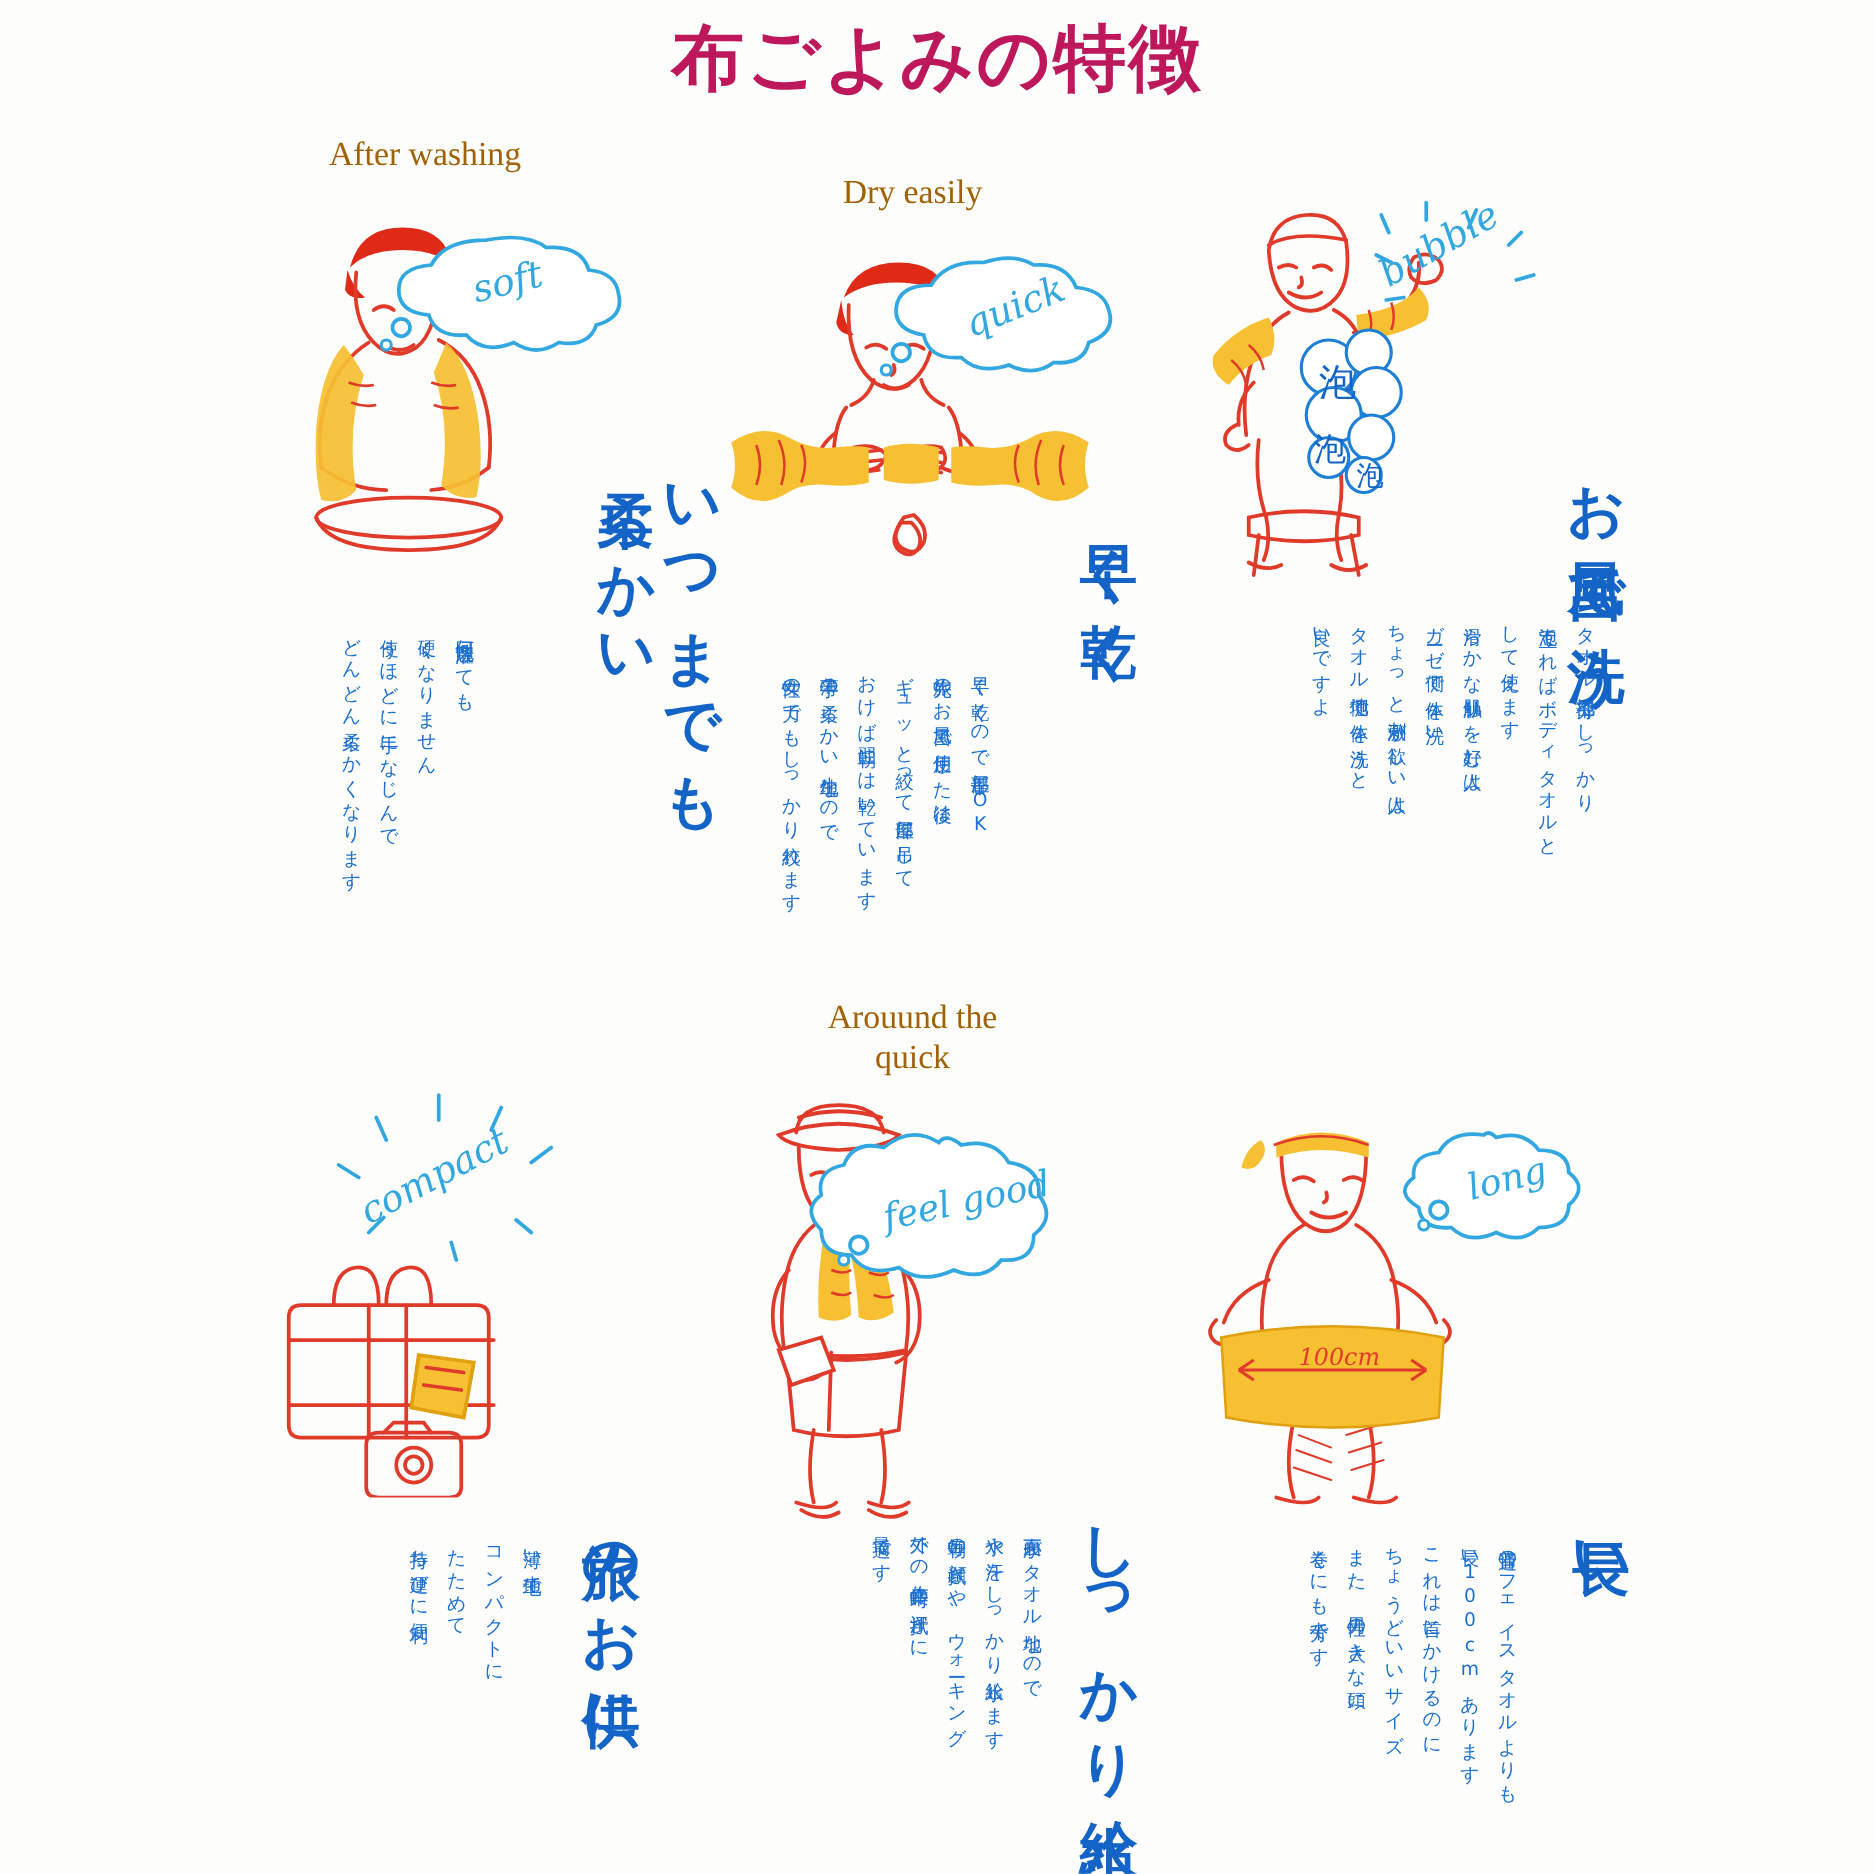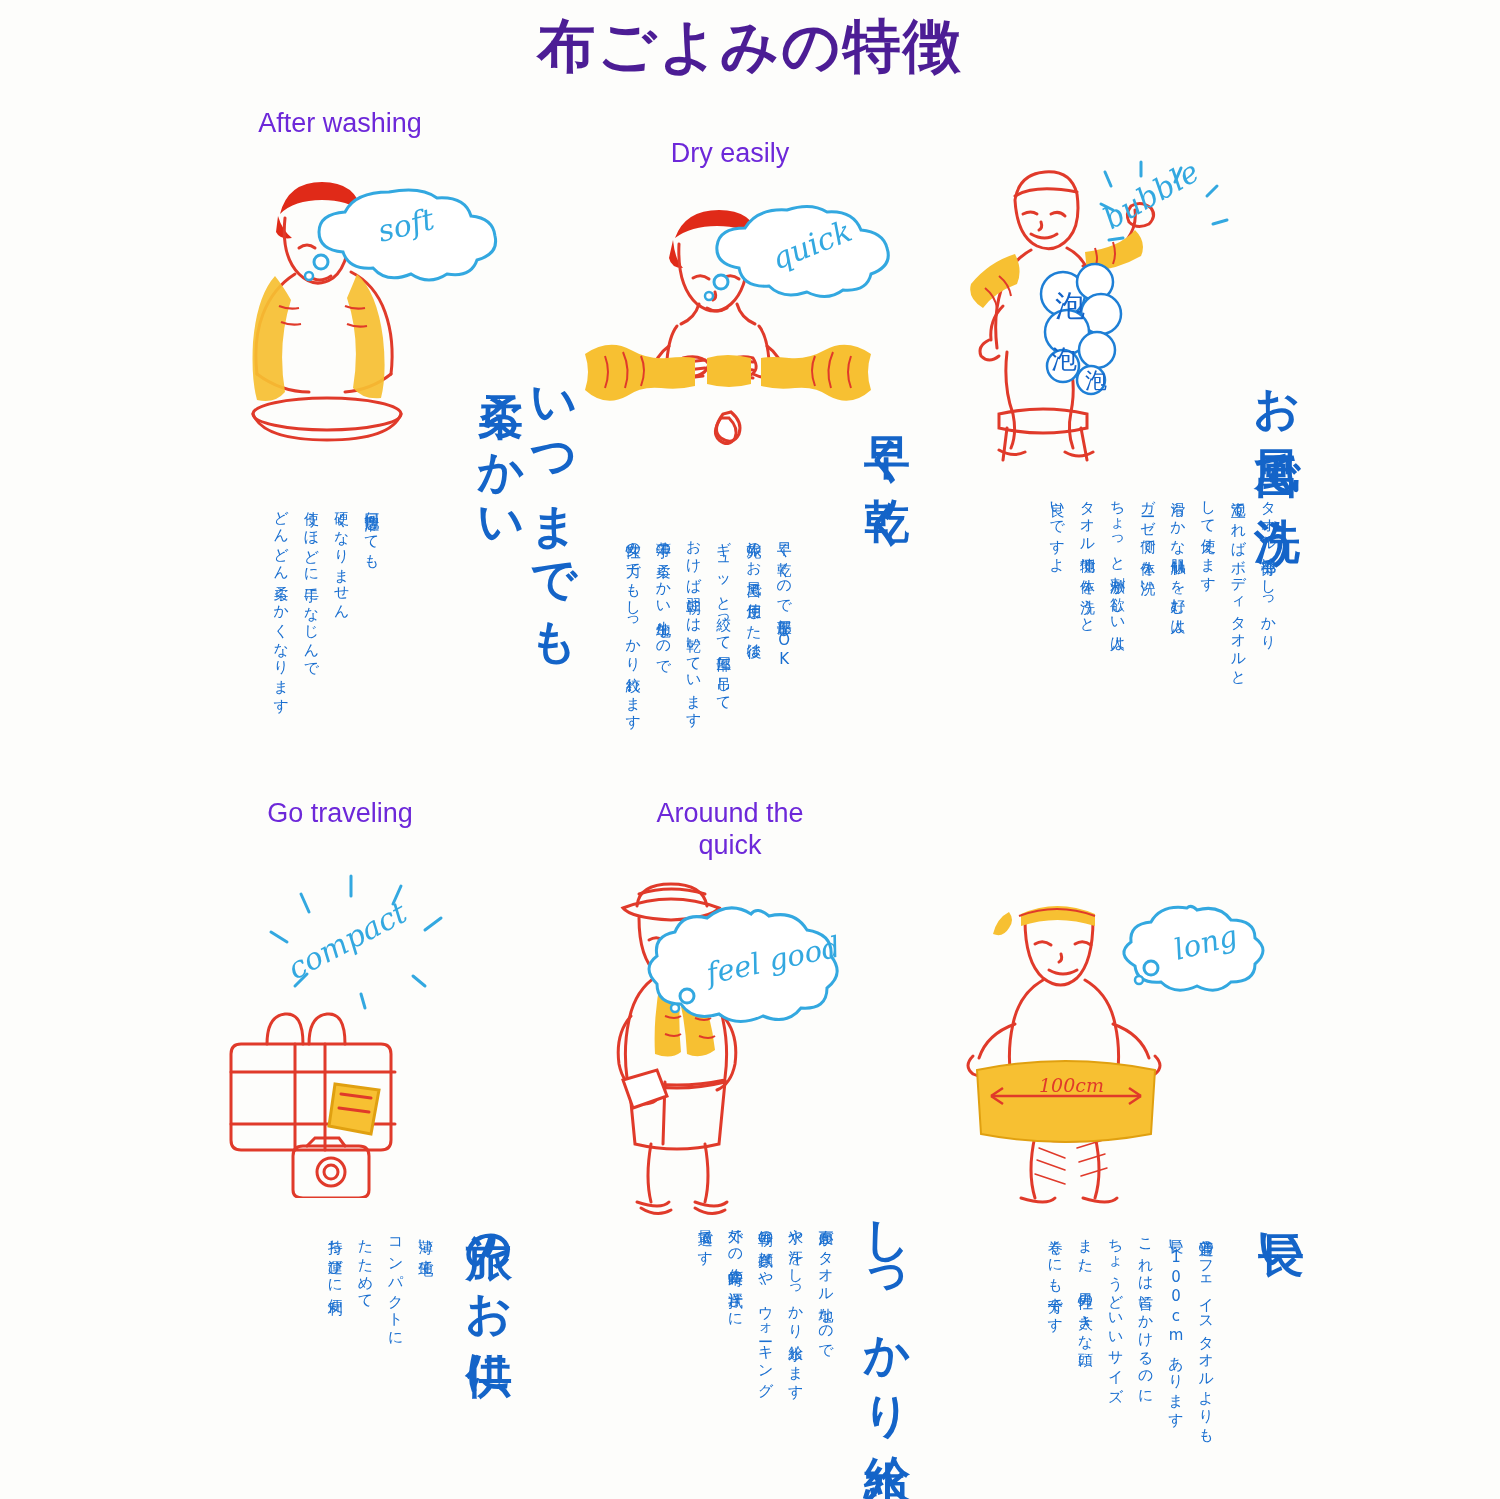--- a/index.html
+++ b/index.html
@@ -11,21 +11,21 @@
     overflow:hidden;
     position:relative;
   }
   .page { position:relative; width:1500px; height:1499px; }
 
   
   .title {
     position:absolute; top:8px; left:0; width:1500px;
     text-align:center;
     font-size:58px; font-weight:bold; letter-spacing:2px;
-    color:#4c1d95;
+    color:#be185d;
     font-family:"DejaVu Sans", sans-serif;
   }
 
   
   .grid {
     position:absolute; top:108px; left:0; width:1500px; height:1391px;
   }
   .panel {
     position:absolute;
     width:460px; height:670px;
@@ -33,23 +33,23 @@
   .p0 { left:175px;  top:0; }
   .p1 { left:565px;  top:0;margin-top:30px; }
   .p2 { left:955px;  top:0; }
   .p3 { left:175px;  top:690px; }
   .p4 { left:565px;  top:690px; }
   .p5 { left:955px;  top:690px; }
 
   .panel-head {
     position:absolute; top:0; left:0; width:330px;
     text-align:center;
-    font-size:27px; color:#6d28d9;
+    font-size:27px; color:#a16207;
     line-height:1.18;
-    font-family:Liberation Sans, sans-serif;
+    font-family:Liberation Serif, serif;
   }
 
   
   .illus {
     position:absolute; top:48px; left:0; width:330px; height:340px;
   }
   .illus svg { display:block; }
 
   
   .vhead {
@@ -303,21 +303,20 @@
         <div class="col">して使えます</div>
         <div class="col">滑らかな肌触りを好む人は</div>
         <div class="col">ガーゼ側で体を洗い</div>
         <div class="col">ちょっと刺激が欲しい人は</div>
         <div class="col">タオル地側で体を洗うと</div>
         <div class="col">良いですよ</div>
       </div>
     </div>
 
     <div class="panel p3">
-      <div class="panel-head">Go traveling</div>
 
       <div class="illus" style="top:70px;">
         <svg width="330" height="330" viewBox="0 0 330 330">
 
           <g stroke="#33a8e0" stroke-width="3" fill="none" stroke-linecap="round">
             <path d="M126 26 l8 18 M176 8 l0 20 M226 18 l-8 18 M266 50 l-16 12 M96 64 l16 10 M120 118 l12 -12 M186 126 l4 14 M238 108 l12 10"></path>
           </g>
           <text class="bubble-text" x="120" y="112" font-size="30" transform="rotate(-28 120 112)">compact</text>
 
           <g fill="none" stroke="#e03a2a" stroke-width="3" stroke-linecap="round">

